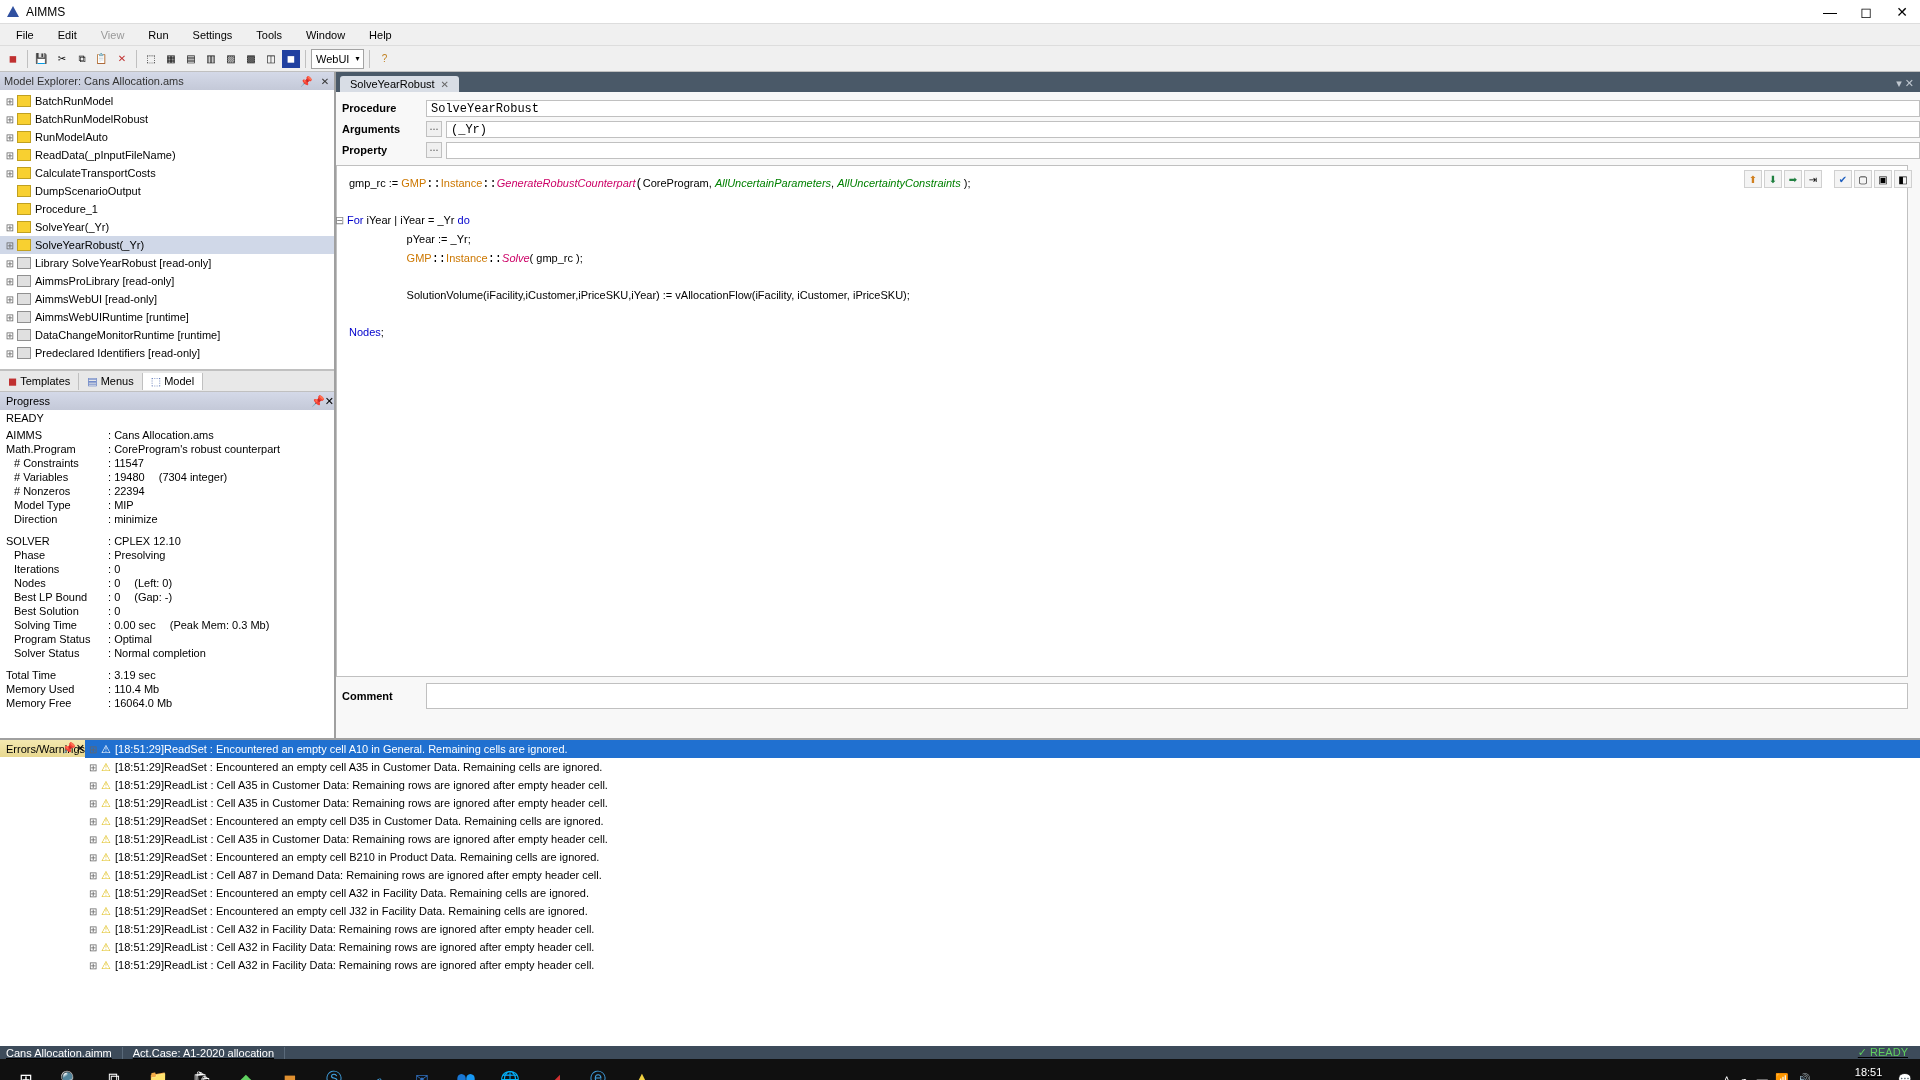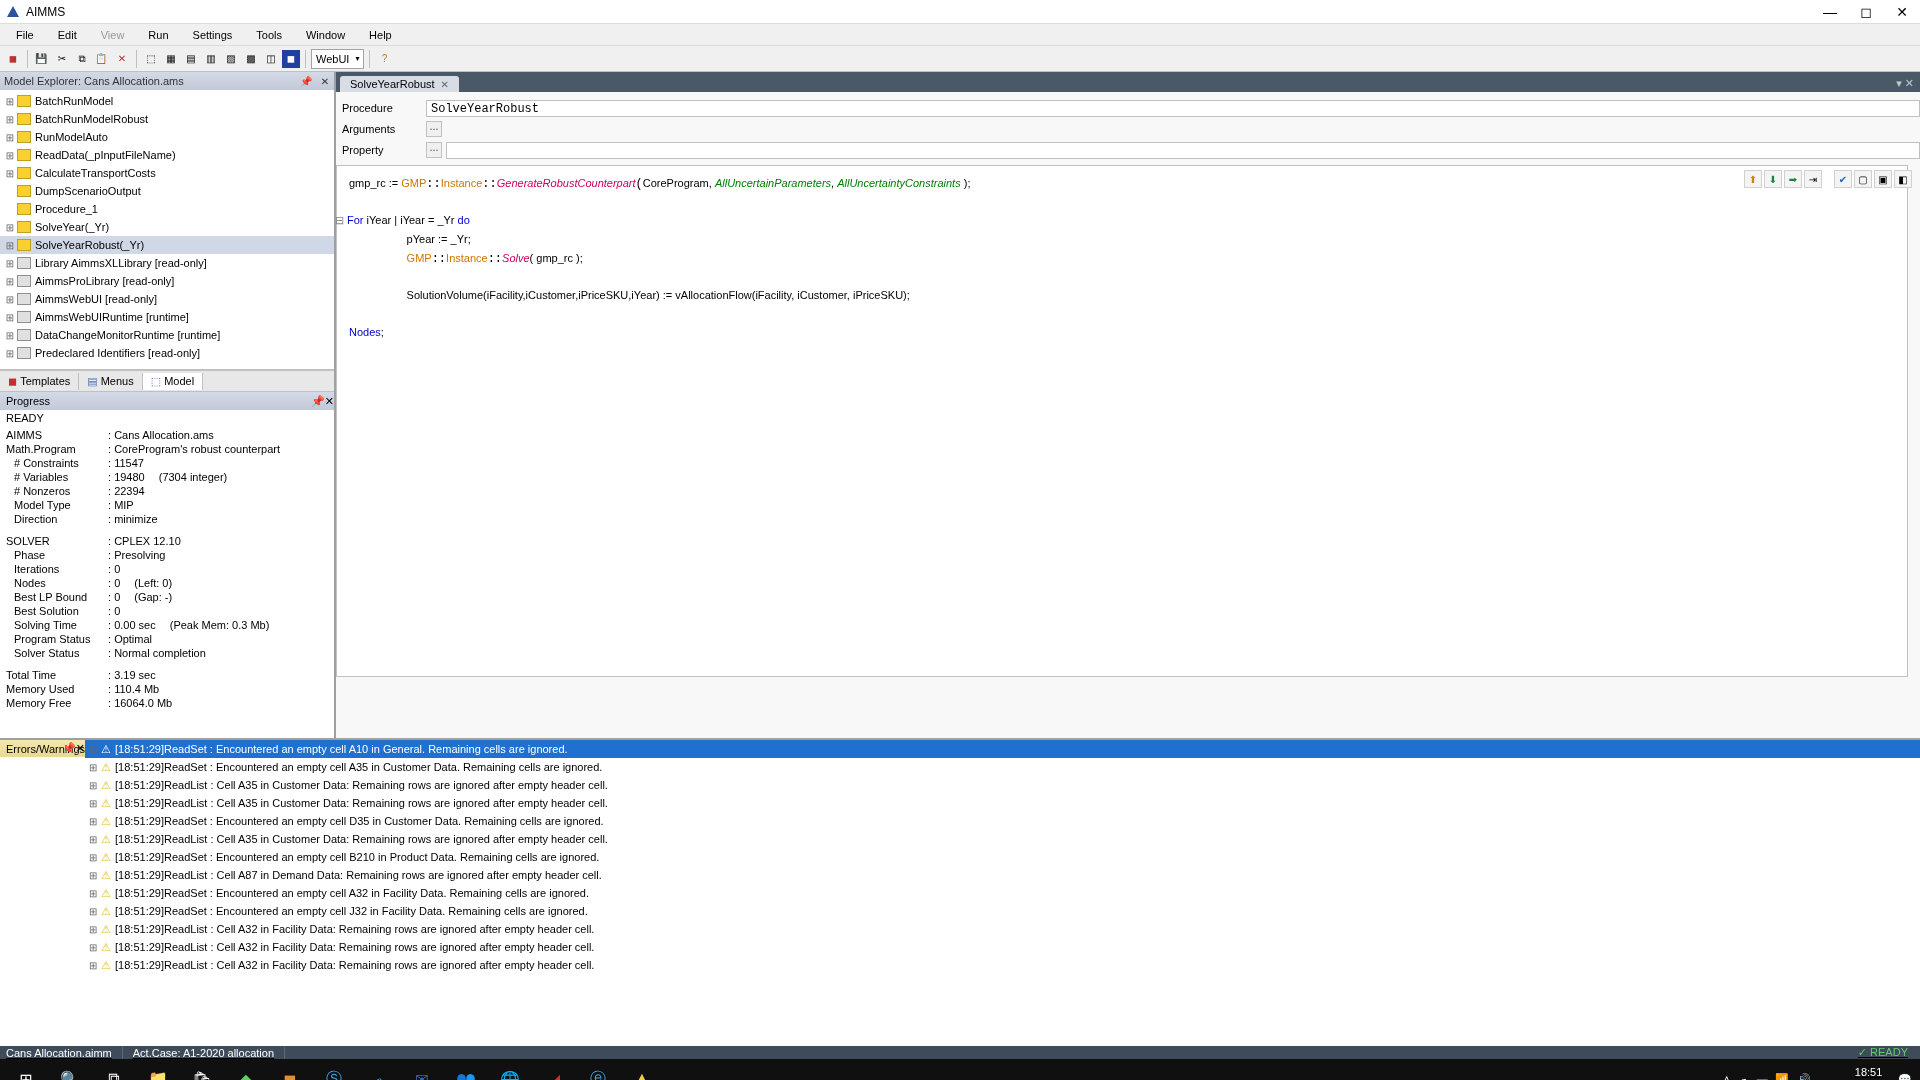--- a/index.html
+++ b/index.html
@@ -54,21 +54,21 @@
 
 .editorpanel { flex: 1; display: flex; flex-direction: column; background: #f8f8f8; }
 .tabstrip { height: 20px; background: #4a5968; display: flex; align-items: end; padding-left: 4px; }
 .etab { background: #d8dde5; padding: 2px 10px; display: flex; align-items: center; gap: 6px; border-radius: 3px 3px 0 0; font-size: 11px; }
 .etab .close { font-size: 10px; color: #666; }
 .editor-toolbar-right { position: absolute; right: 8px; top: 98px; display: flex; gap: 2px; }
 .editor-toolbar-right .etbtn { width: 18px; height: 18px; border: 1px solid #d0d0d0; background: #f4f4f4; display: flex; align-items: center; justify-content: center; font-size: 10px; }
 
 .properties { padding: 6px 0 0 6px; }
 .proprow { display: flex; align-items: center; height: 20px; margin-bottom: 1px; }
-.proprow .plbl { width: 84px; font-weight: normal; }
+.proprow .plbl { width: 84px; font-weight: bold; }
 .proprow .pbtn2 { width: 16px; height: 16px; border: 1px solid #c0c0c0; background: #f0f0f0; margin-right: 4px; display: flex; align-items: center; justify-content: center; font-size: 9px; }
 .proprow .pval2 { flex: 1; border: 1px solid #c0c0c0; background: #fff; padding: 1px 4px; font-family: "Courier New", monospace; font-size: 12px; height: 17px; }
 
 .codebody { margin-top: 4px; display: flex; }
 .codelbl { width: 84px; padding-left: 6px; font-weight: bold; }
 .codearea { flex: 1; background: #fff; border: 1px solid #c0c0c0; padding: 8px 12px; font-family: "Courier New", monospace; font-size: 12px; line-height: 18px; margin-right: 12px; height: 512px; white-space: pre; }
 .codearea .kw { color: #0000cc; }
 .codearea .ns { color: #cc7700; }
 .codearea .fn { color: #cc0066; font-style: italic; }
 .codearea .id { color: #008000; font-style: italic; }
@@ -227,21 +227,21 @@
           <span class="icon">
             <span class="p-icon"></span>
           </span>
           <span>SolveYearRobust(_Yr)</span>
         </div>
         <div class="tree-item">
           <span class="expander">⊞</span>
           <span class="icon">
             <span class="l-icon"></span>
           </span>
-          <span>Library AimmsXLLibrary [read-only]</span>
+          <span>Library SolveYearRobust [read-only]</span>
         </div>
         <div class="tree-item">
           <span class="expander">⊞</span>
           <span class="icon">
             <span class="l-icon"></span>
           </span>
           <span>AimmsProLibrary [read-only]</span>
         </div>
         <div class="tree-item">
           <span class="expander">⊞</span>
@@ -410,40 +410,45 @@
     </div>
 
     <div class="properties">
       <div class="proprow">
         <div class="plbl">Procedure</div>
         <div class="pval2">SolveYearRobust</div>
       </div>
       <div class="proprow">
         <div class="plbl">Arguments</div>
         <div class="pbtn2">⋯</div>
+        <div class="pval2">(_Yr)</div>
       </div>
       <div class="proprow">
         <div class="plbl">Property</div>
         <div class="pbtn2">⋯</div>
         <div class="pval2"></div>
       </div>
     </div>
 
     <div class="codebody">
       <div class="codearea"><span>gmp_rc := </span><span class="ns">GMP</span>::<span class="ns">Instance</span>::<span class="fn">GenerateRobustCounterpart</span>(<span>CoreProgram, </span><span class="id">AllUncertainParameters</span><span>, </span><span class="id">AllUncertaintyConstraints</span><span> );</span>
 
 <span class="fold">⊟</span><span class="kw">For</span><span> iYear | iYear = _Yr </span><span class="kw">do</span>
         <span>pYear := _Yr;</span>
         <span class="ns">GMP</span>::<span class="ns">Instance</span>::<span class="fn">Solve</span><span>( gmp_rc );</span>
 
         <span>SolutionVolume(iFacility,iCustomer,iPriceSKU,iYear) := vAllocationFlow(iFacility, iCustomer, iPriceSKU);</span>
 
 <span class="kw">Nodes</span><span>;</span></div>
     </div>
 
+    <div class="commentrow">
+      <div class="plbl">Comment</div>
+      <div class="cval"></div>
+    </div>
   </div>
 </div>
 
 <div class="errorspanel">
   <div class="errhdr">
     <span>Errors/Warnings</span>
     <div class="pbtns">
       <div class="pbtn">📌</div>
       <div class="pbtn">✕</div>
     </div>

